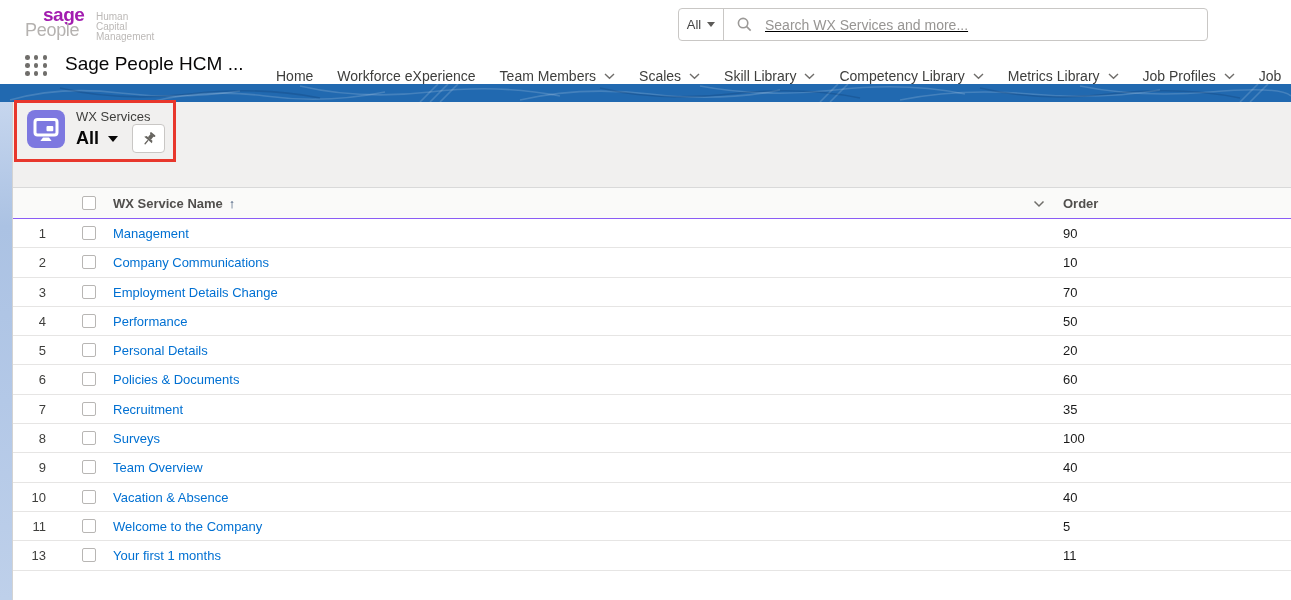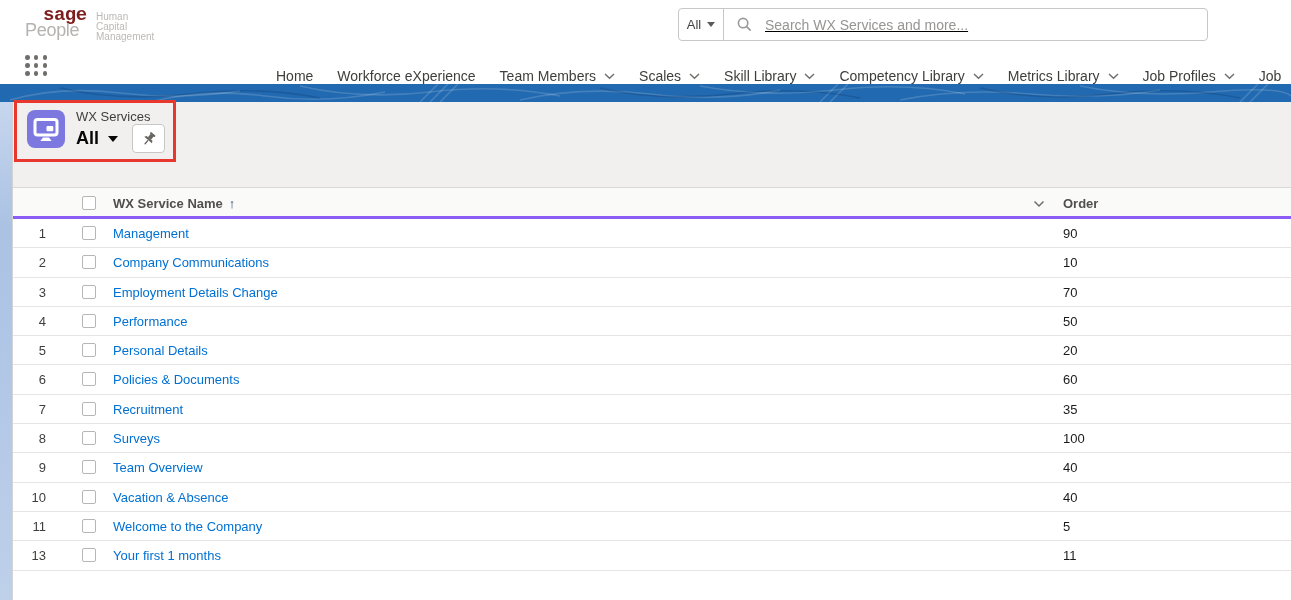--- a/index.html
+++ b/index.html
@@ -2,21 +2,21 @@
 <html><head>
 <meta charset="utf-8">
 <style>
   html,body{margin:0;padding:0;background:#fff;}
   .screen{position:relative;width:1291px;height:600px;background:#fff;overflow:hidden;
           font-family:"Liberation Sans",sans-serif;-webkit-font-smoothing:antialiased;}
 
   
   .topbar{position:absolute;top:0;left:0;width:100%;height:46px;background:#fff;}
   .logo{position:absolute;left:0;top:0;width:160px;height:46px;}
-  .logo-sage{position:absolute;left:43px;top:4px;font-size:19px;font-weight:bold;color:#7f1d1d;letter-spacing:-.5px;font-family:Liberation Mono, monospace;}
+  .logo-sage{position:absolute;left:43px;top:4px;font-size:19px;font-weight:bold;color:#a21caf;letter-spacing:-.5px;}
   .logo-people{position:absolute;left:25px;top:20px;font-size:18px;color:#b5b2b0;letter-spacing:-.3px;}
   .logo-tagline{position:absolute;left:96px;top:12px;font-size:10px;line-height:10px;color:#bcb9b7;}
 
   .global-search{position:absolute;left:678px;top:8px;width:530px;height:33px;box-sizing:border-box;
                  border:1px solid #c9c7c5;border-radius:4px;background:#fff;display:flex;align-items:stretch;}
   .scope-btn{width:45px;background:none;border:none;border-right:1px solid #c9c7c5;display:flex;
              align-items:center;justify-content:center;gap:6px;font-family:inherit;font-size:13px;color:#444;cursor:pointer;padding:0;}
   .tri-sm{width:0;height:0;border-left:4px solid transparent;border-right:4px solid transparent;border-top:5px solid #5c5a58;}
   .search-wrap{flex:1;display:flex;align-items:center;gap:11px;padding:0 13px;text-decoration:underline;}
   .search-input{flex:1;border:none;outline:none;font-family:inherit;font-size:14px;color:#3e3e3c;background:transparent;}
@@ -44,21 +44,21 @@
   .view-name{font-size:18px;font-weight:bold;color:#080707;}
   .tri-lg{width:0;height:0;border-left:5px solid transparent;border-right:5px solid transparent;
           border-top:6px solid #080707;margin-left:9px;}
   .pin-btn{margin-left:14px;width:33px;height:29px;background:#fff;border:1px solid #c9c7c5;border-radius:4px;
            display:flex;align-items:center;justify-content:center;cursor:pointer;padding:0;}
   .status{position:absolute;left:14px;bottom:7px;font-size:12.5px;color:#3e3e3c;}
 
   
   .listview{position:absolute;top:187px;left:0;width:1291px;}
   .thead{position:relative;height:32px;background:#fafaf9;border-top:1px solid #d9d9d9;
-         border-bottom:3px solid #8b5cf6;box-sizing:border-box;}
+         border-bottom:1px solid #8b5cf6;box-sizing:border-box;}
   .th-name{position:absolute;left:113px;top:8px;font-size:13px;font-weight:bold;color:#514f4d;cursor:pointer;
            display:flex;gap:6px;align-items:center;}
   .sort-arrow{color:#16325c;font-weight:bold;font-size:13px;}
   .th-chevron{position:absolute;left:1033px;top:12px;cursor:pointer;}
   .th-order{position:absolute;left:1063px;top:8px;font-size:13px;font-weight:bold;color:#514f4d;cursor:pointer;}
   .cb{appearance:none;-webkit-appearance:none;width:14px;height:14px;border:1px solid #b8b6b4;border-radius:2px;
       background:#fff;margin:0;cursor:pointer;}
   .thead .cb{position:absolute;left:82px;top:8px;}
 
   .trow{position:relative;height:29.3px;background:#fff;border-bottom:1px solid #e6e5e4;box-sizing:border-box;}
@@ -109,20 +109,21 @@
       <i></i>
         <i></i>
         <i></i>
         <i></i>
         <i></i>
         <i></i>
         <i></i>
         <i></i>
         <i></i>
     </div>
+    <div class="app-title">Sage People HCM ...</div>
     <div class="nav-items">
         <div class="nav-item">
           <span>Home</span>
         </div>
         <div class="nav-item">
           <span>Workforce eXperience</span>
         </div>
         <div class="nav-item">
           <span>Team Members</span>
           <svg width="11" height="7" viewBox="0 0 11 7">

